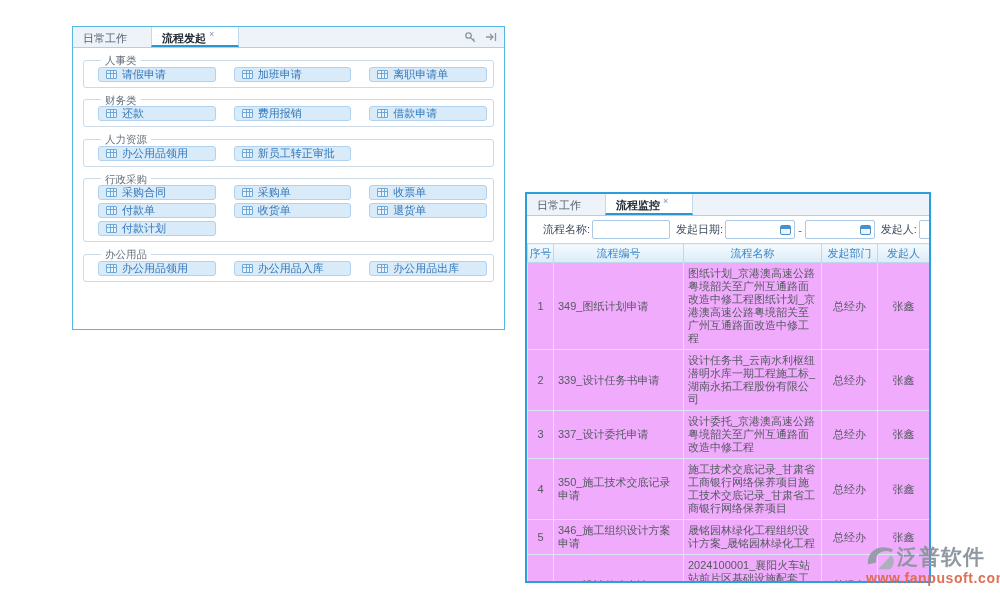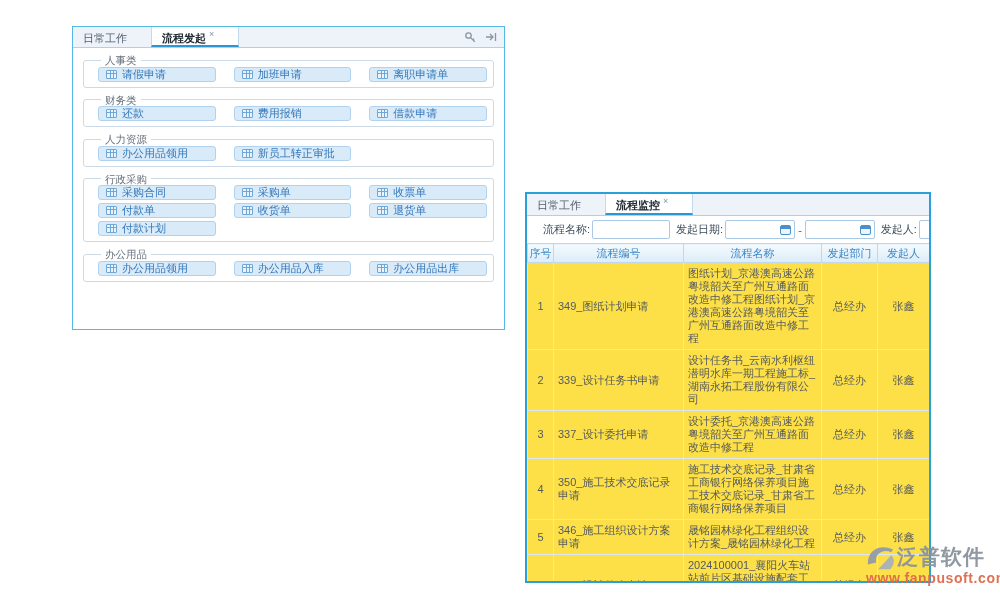--- a/index.html
+++ b/index.html
@@ -57,21 +57,21 @@
   .date-sep { padding:0 1px; color:#55606c; }
   .cal-icon { display:inline-block; width:11px; height:10px; border:1px solid #4a90cc;
     border-radius:2px; background:linear-gradient(to bottom,#4a90cc 3px,#ecf5fd 3px);
     flex:0 0 auto; cursor:pointer; }
 
   table.flow { width:402px; border-collapse:collapse; table-layout:fixed; font-size:11px; }
   table.flow th { background:linear-gradient(to bottom,#f4fafd,#dcecf8); color:#3b86c6;
     font-weight:normal; height:19px; border:1px solid #bfd8ec; font-size:11px;
     }
   table.flow td { border:1px solid #d9e7f3; padding:4px 4px; color:#555a60;
-    line-height:13px; vertical-align:middle; background:#fde047; }
+    line-height:13px; vertical-align:middle; background:#f0abfc; }
   td.c { text-align:center; }
   td.code { padding-left:7px; }
   td.name { }
 
   
   #watermark { position:absolute; left:864px; top:543px; width:136px; z-index:9;
     opacity:0.95; }
   #watermark .wm-row { display:flex; align-items:center; gap:1px;text-align:right; }
   #watermark .brand { font-size:21px; font-weight:bold; color:#8b939d; letter-spacing:1px;
     white-space:nowrap; }

